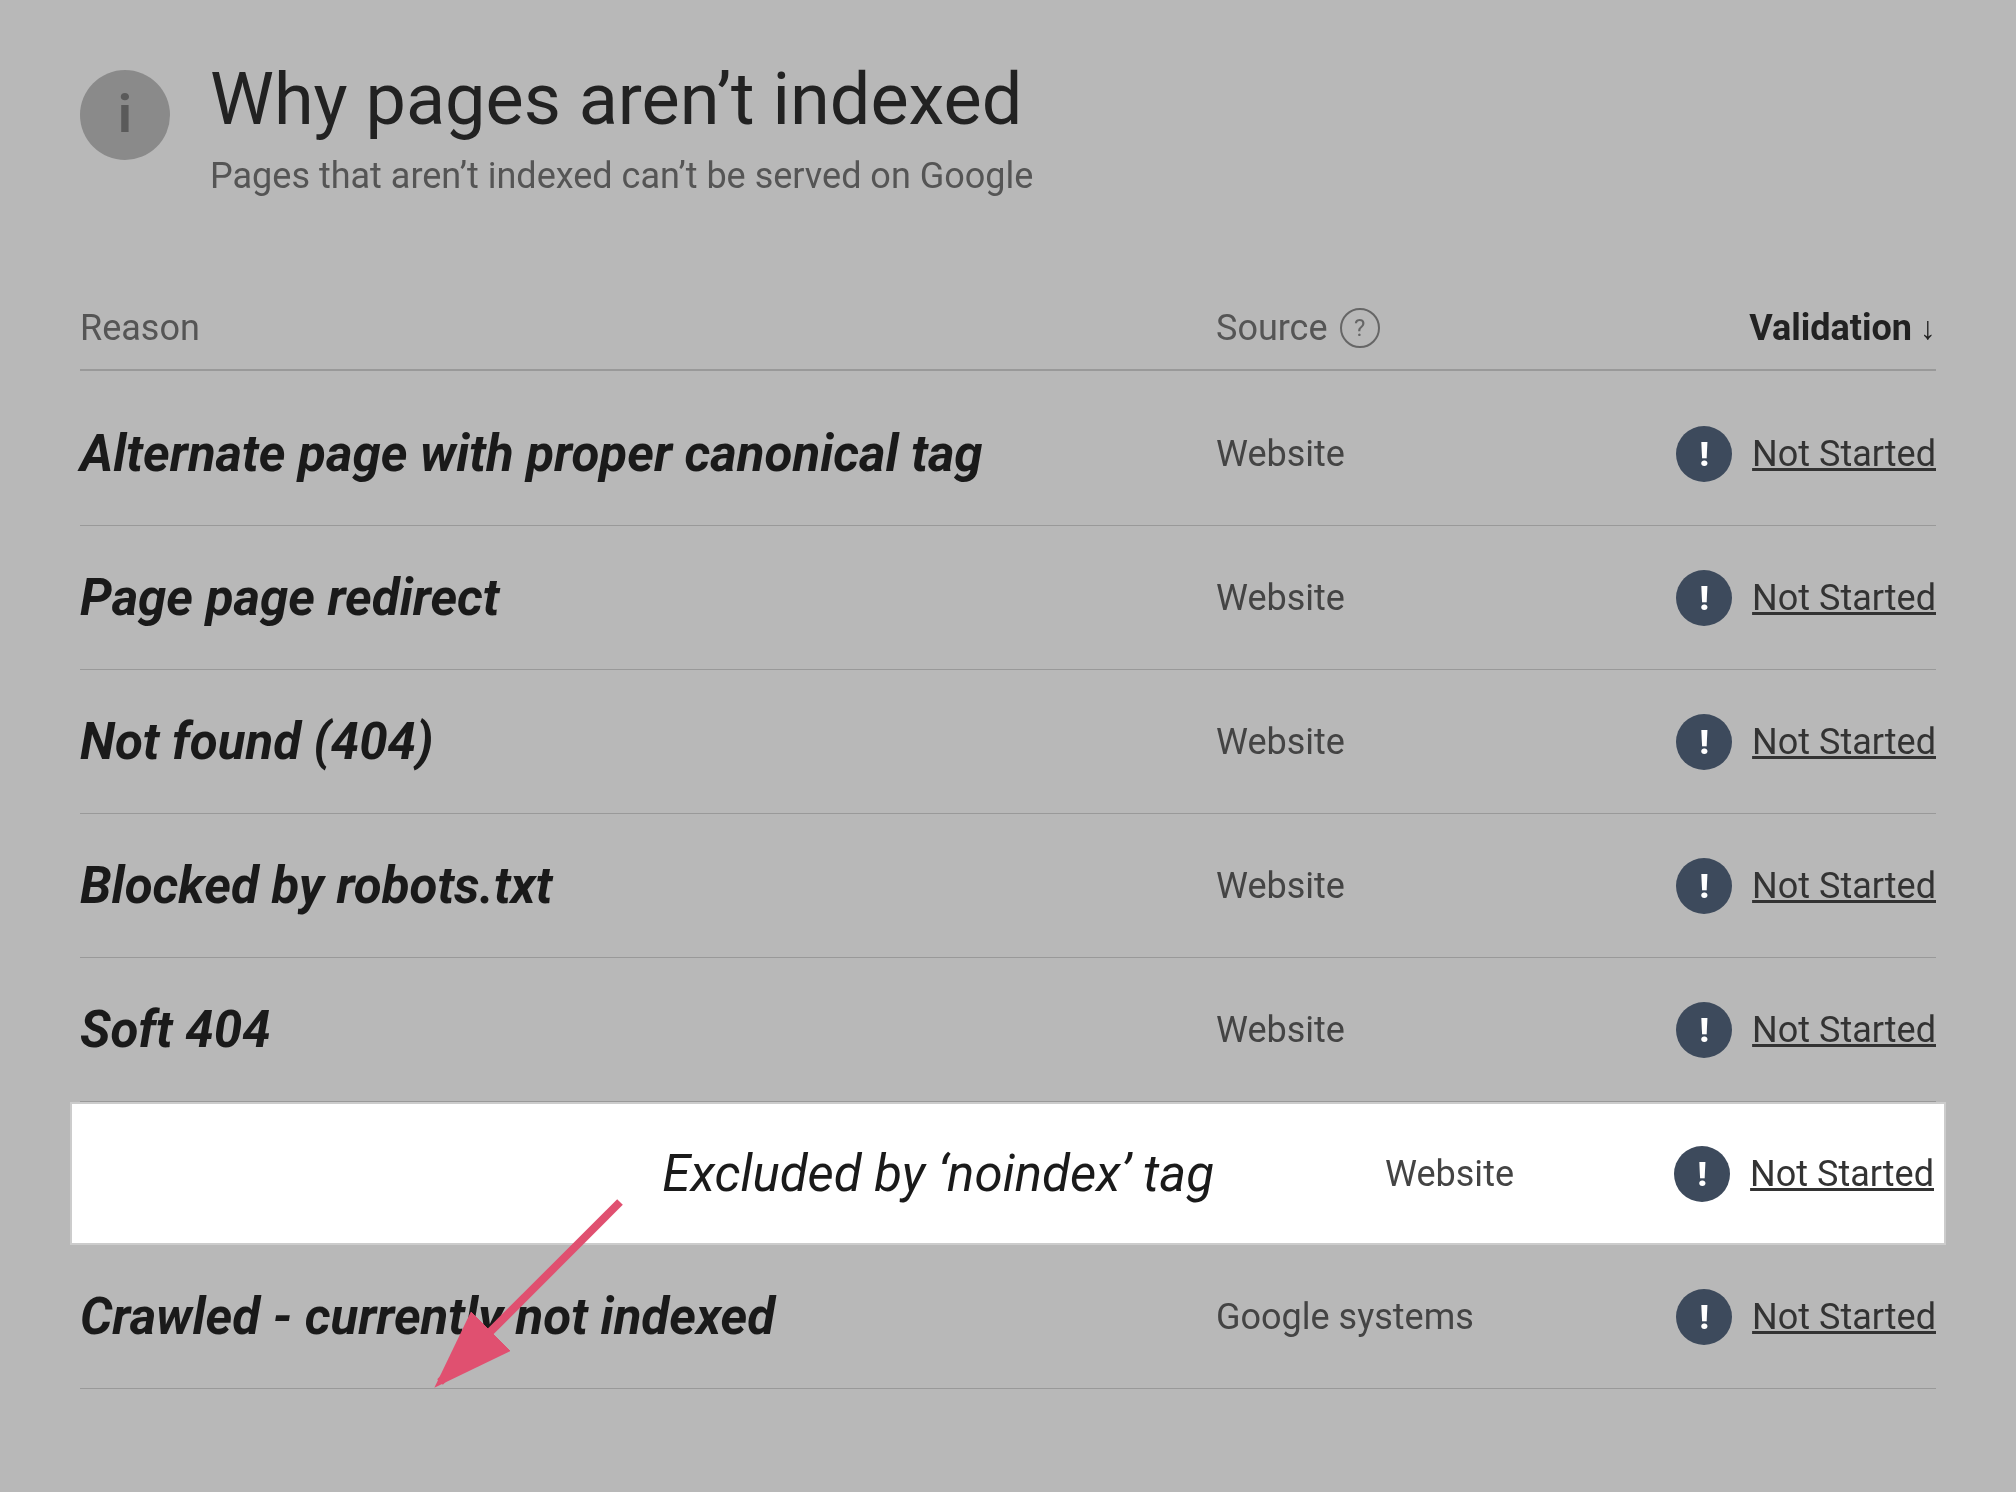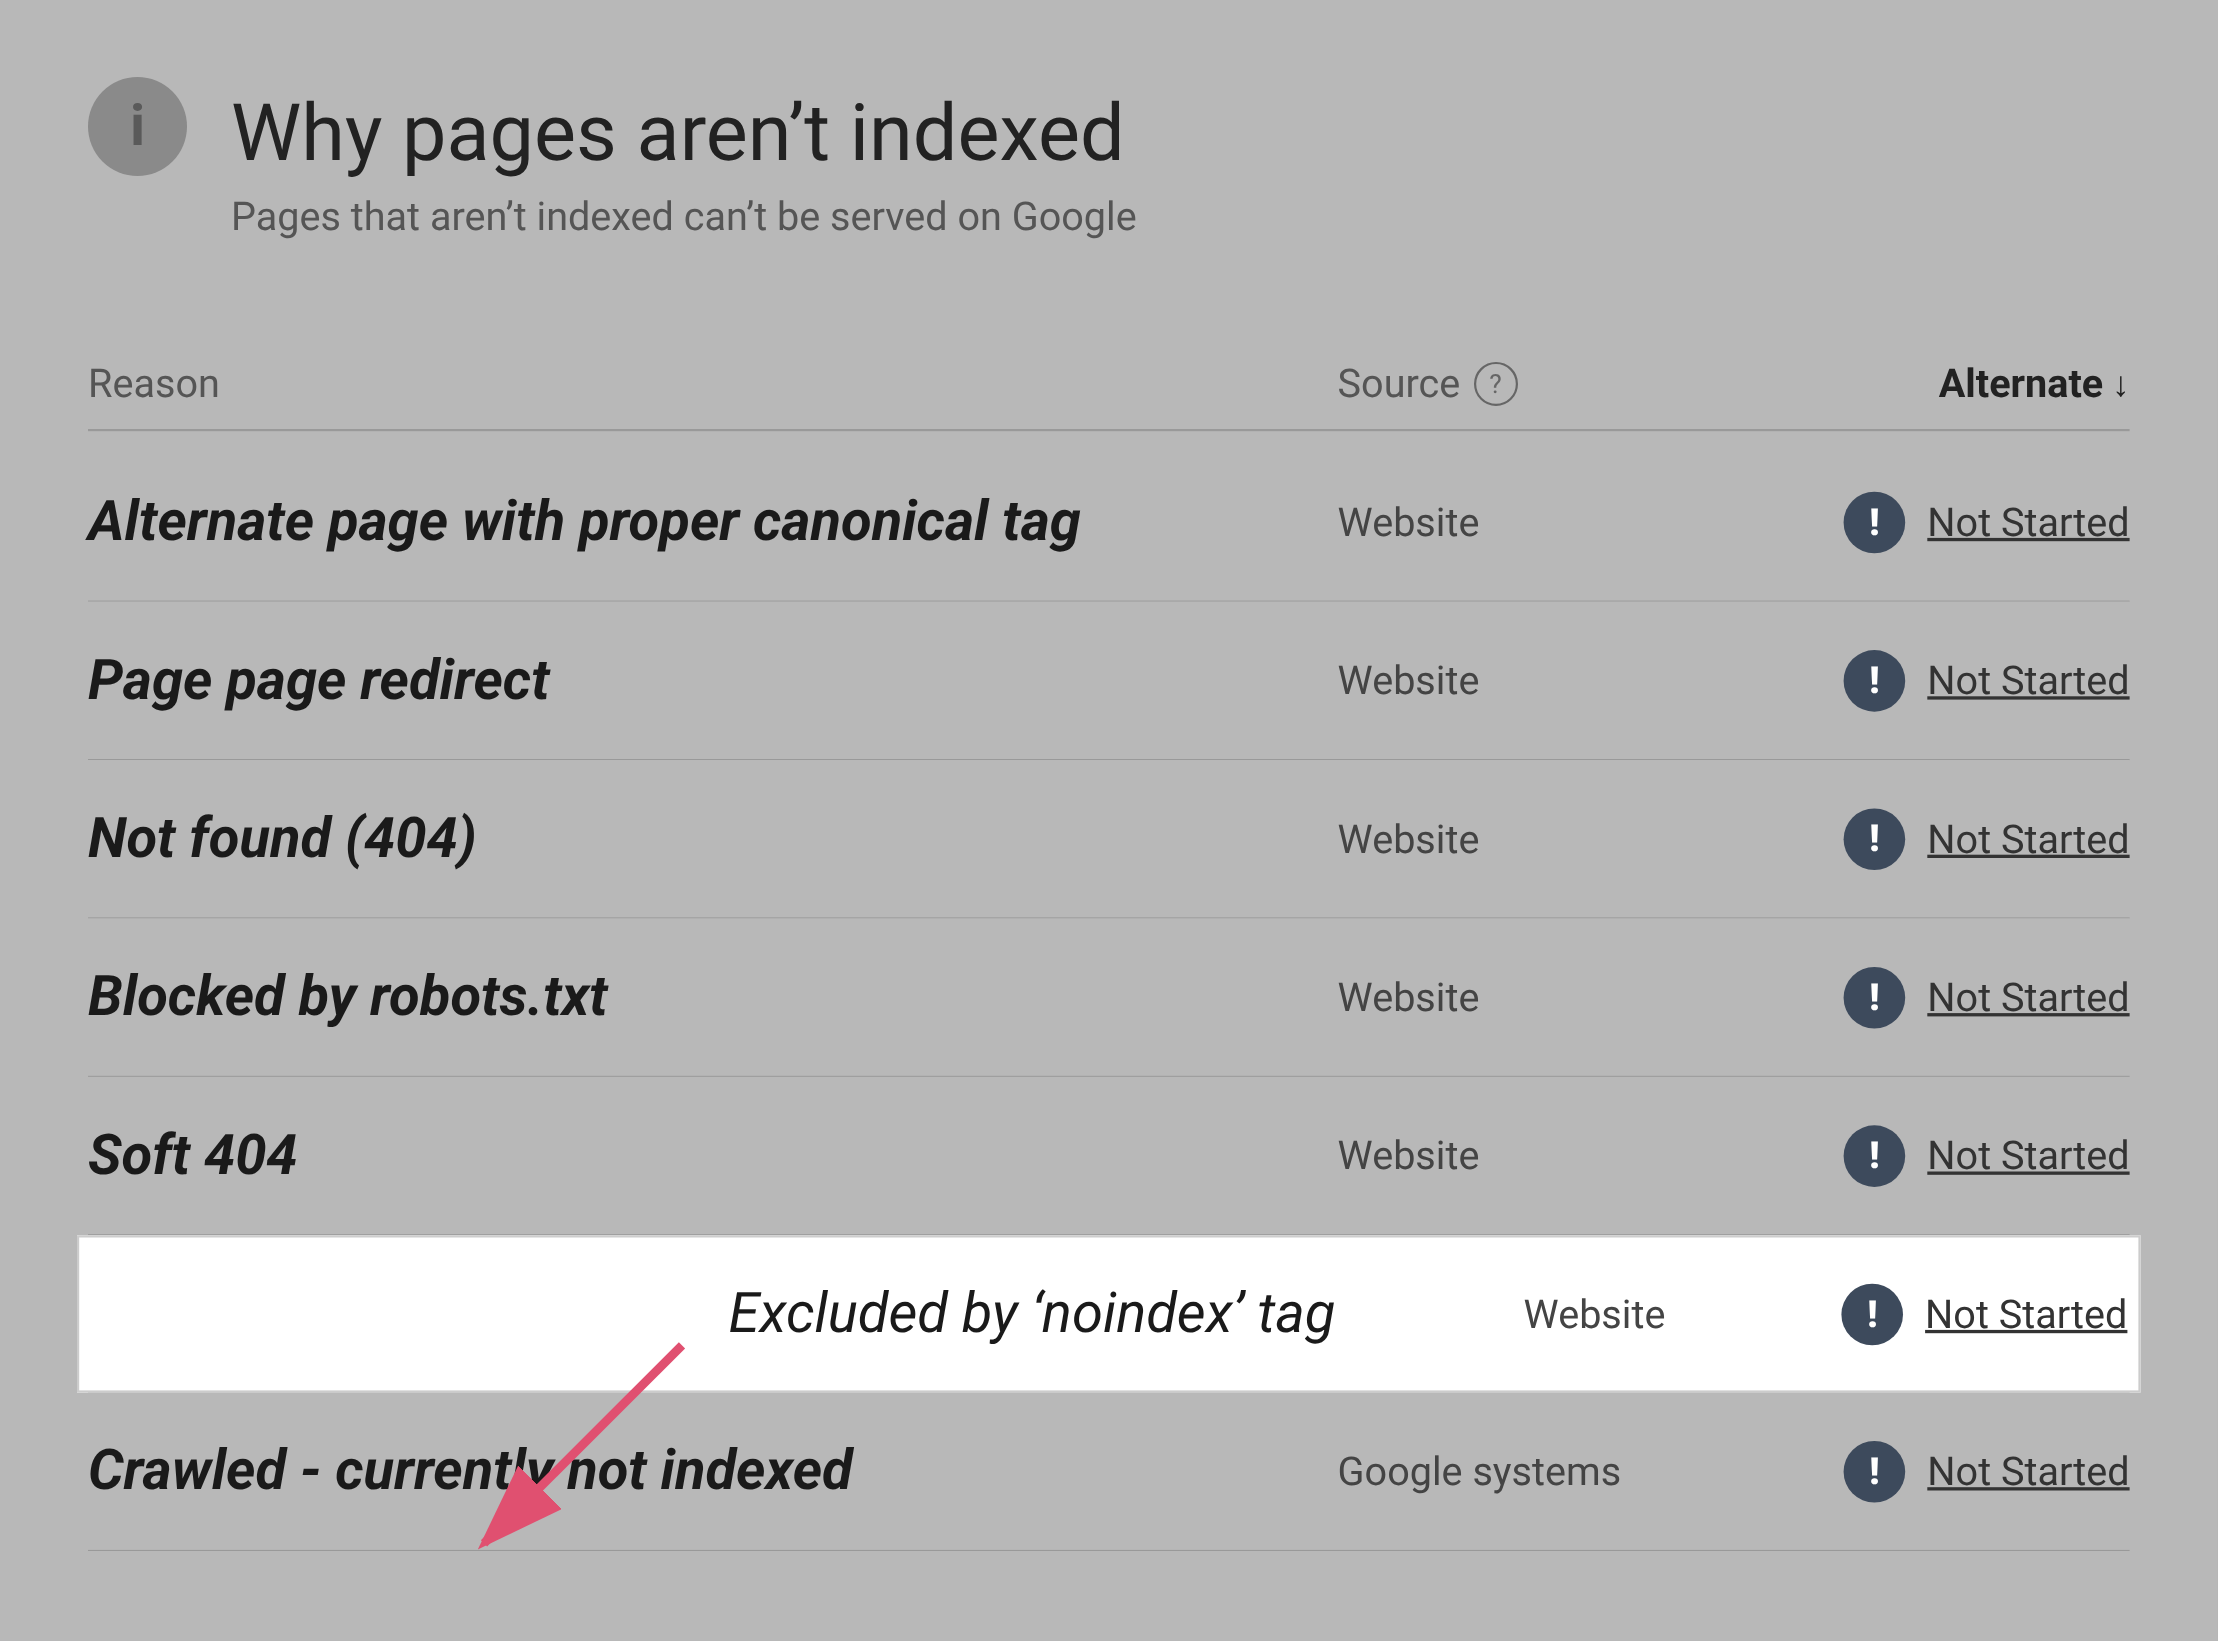--- a/index.html
+++ b/index.html
@@ -47,21 +47,20 @@
       font-size: 52px;
       font-weight: bold;
       color: #5a5a5a;
       line-height: 1;
     }
 
     .header-text {
       display: flex;
       flex-direction: column;
       gap: 16px;
-      margin-top: 21px;
     }
 
     .page-title {
       font-size: 72px;
       font-weight: 400;
       color: #222222;
       line-height: 1.1;
     }
 
     .page-subtitle {
@@ -241,21 +240,21 @@
       </div>
       <div class="col-source">
         <div class="source-header">
           <span class="header-label">Source</span>
           <div class="question-icon">
             <span>?</span>
           </div>
         </div>
       </div>
       <div class="col-validation">
-        <span class="header-label bold">Alternate</span>
+        <span class="header-label bold">Validation</span>
         <span class="sort-arrow">↓</span>
       </div>
     </div>
 
     <div style="position: relative;">
 
       <div class="table-row">
         <div class="col-reason reason-cell">
           <span class="reason-text">Alternate page with proper canonical tag</span>
         </div>

